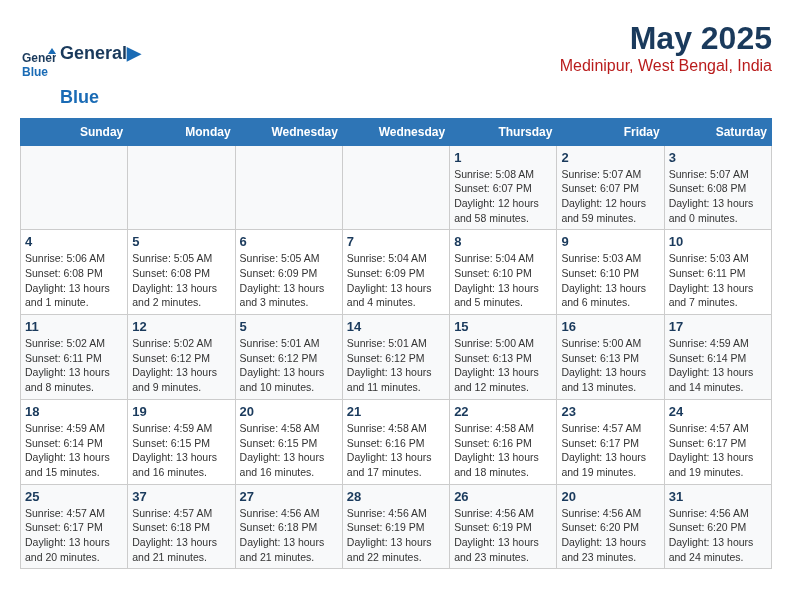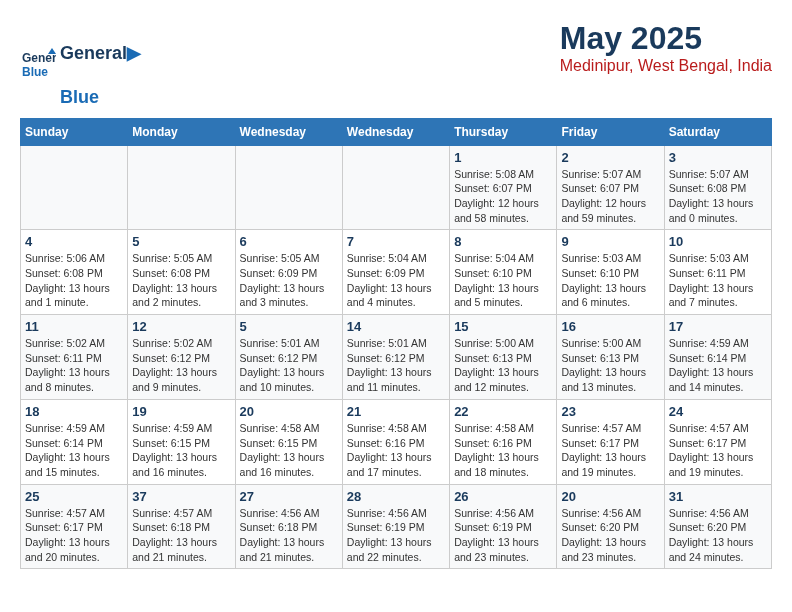--- a/index.html
+++ b/index.html
@@ -26,41 +26,41 @@
       font-weight: bold;
       color: #1a3a5c;
       line-height: 1.1;
       margin-top: 24px;
     }
     .logo-blue { color: #1a6bb5; }
     .logo-icon {
       width: 36px;
       height: 36px;
     }
-    .title-block { }
+    .title-block { text-align: right; }
     .calendar-title {
       font-size: 32px;
       font-weight: bold;
       color: #1a3a5c;
     }
     .calendar-subtitle {
       font-size: 16px;
       color: #b91c1c;
       font-weight: normal;
     }
     .calendar {
       width: 100%;
       border-collapse: collapse;
       font-size: 11px;
     }
     .calendar thead th {
       background-color: #2e75b6;
       color: white;
       padding: 6px 4px;
-      text-align: left;
+      text-align: right;
       font-size: 12px;
       font-weight: bold;
       border: 1px solid #2e75b6;
     }
     .calendar tbody td {
       border: 1px solid #ccc;
       vertical-align: top;
       padding: 4px;
       width: 107px;
       min-height: 80px;

